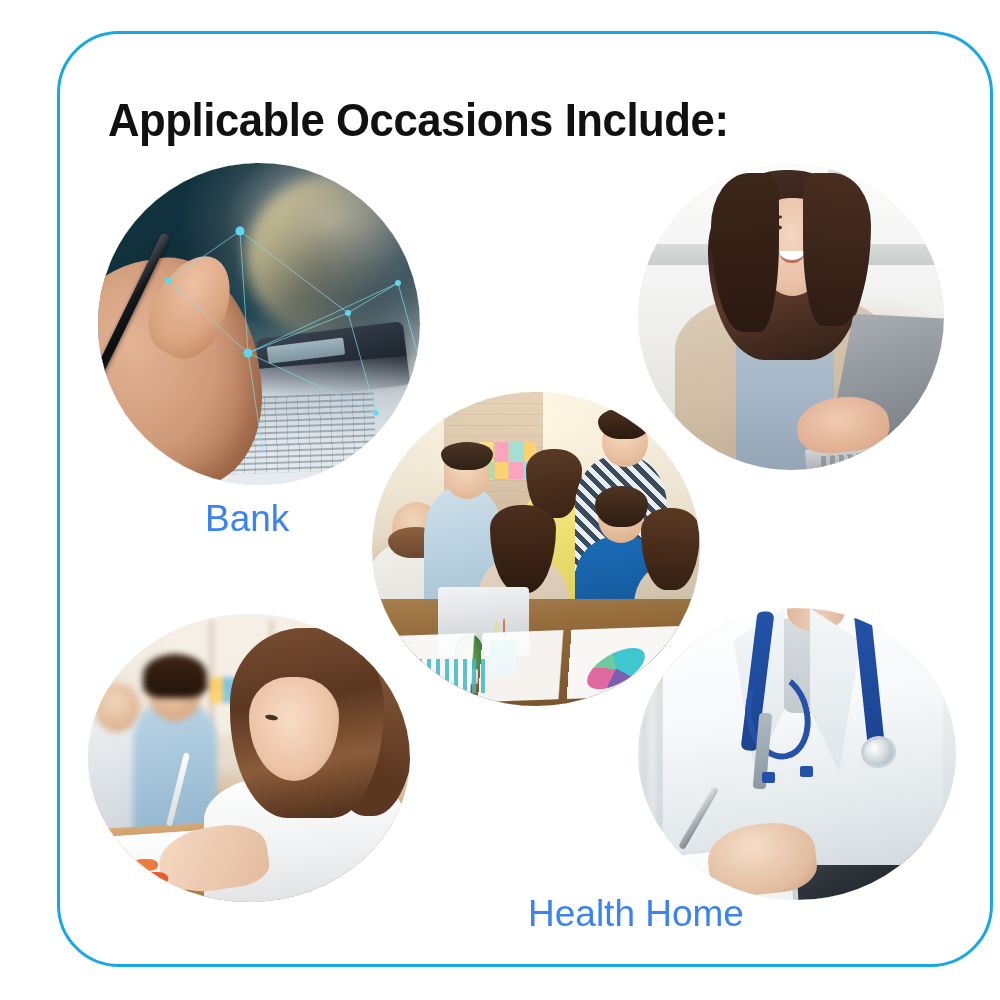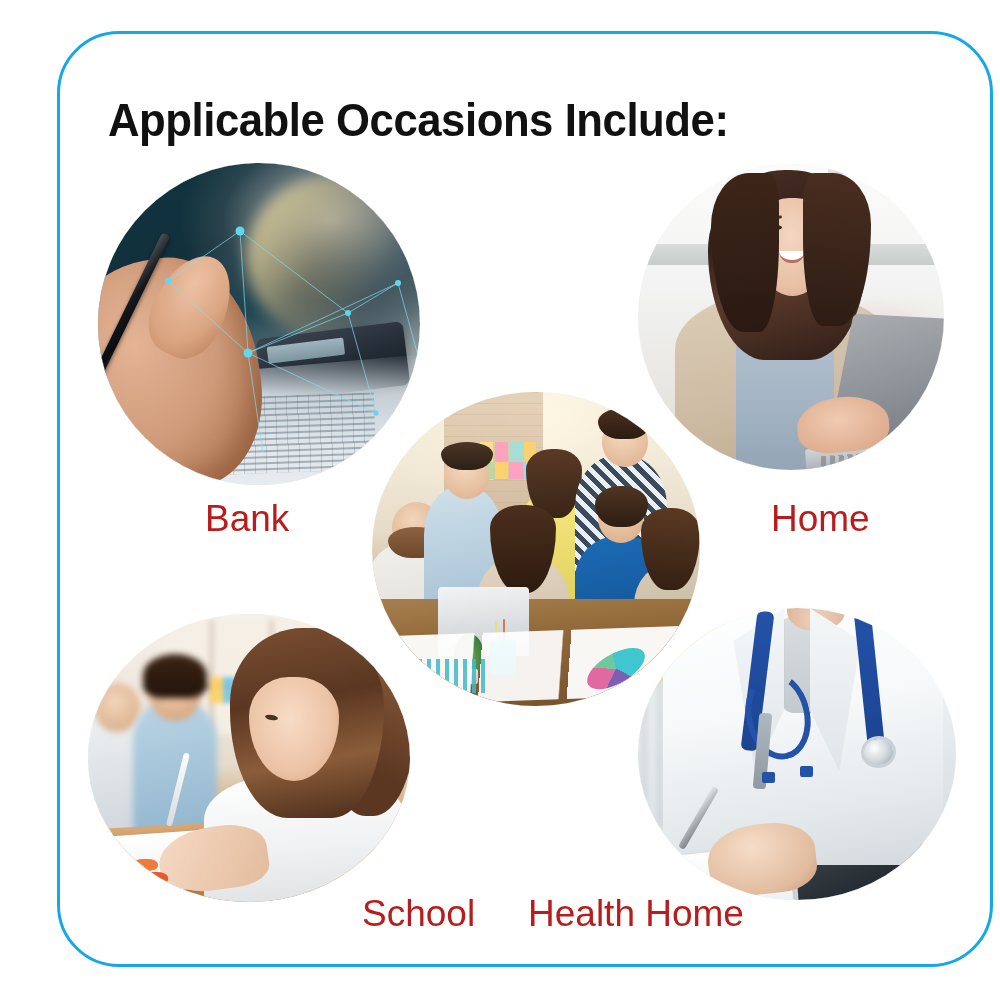--- a/index.html
+++ b/index.html
@@ -54,21 +54,21 @@
   .c-bank   { left: 74px;  top: 163px; width: 322px; height: 322px; }
   .c-home   { left: 614px; top: 164px; width: 306px; height: 306px; }
   .c-office { left: 348px; top: 392px; width: 328px; height: 314px; z-index: 5; }
   .c-school { left: 64px;  top: 614px; width: 322px; height: 288px; }
   .c-health { left: 614px; top: 608px; width: 318px; height: 292px; }
 
   
   .caption {
     position: absolute;
     font-size: 37px;
-    color: #b91c1c;
+    color: #3b82f6;
     white-space: nowrap;
     z-index: 20;
   }
   .cap-bank   { left: 181px; top: 498px; }
   .cap-home   { left: 747px; top: 498px; }
   .cap-office { left: 463px; top: 719px; }
   .cap-school { left: 338px; top: 893px; }
   .cap-health { left: 504px; top: 893px; }
 
   
@@ -552,21 +552,20 @@
       <div class="home-smile"></div>
       <div class="home-hair-front"></div>
       <div class="home-hair-front2"></div>
       <div class="home-laptop">
         <div class="home-laptop-screen"></div>
         <div class="home-laptop-base"></div>
       </div>
       <div class="home-hands"></div>
     </div>
   </div>
-  <div class="caption cap-home">Home</div>
 
   <div class="circle c-office">
     <div class="art">
       <div class="off-bg"></div>
       <div class="off-brick"></div>
       <div class="off-notes"></div>
 
       <div class="off-body" style="left:-2%;  top:48%; width:26%; height:44%; background:linear-gradient(170deg,#f2f0ec,#d8d5cf);"></div>
       <div class="off-head" style="left:6%;   top:35%; width:15%; height:16%; background:radial-gradient(circle at 42% 36%,#f3d6bc,#d9a982);"></div>
       <div class="off-p" style="left:5%;   top:43%; width:17%; height:10%; background:linear-gradient(#8c6240,#6d482c);"></div>
@@ -631,21 +630,20 @@
       <div class="sch-pencil"></div>
 
       <div class="sch-foam">
         <i style="left:0;   top:18%; width:26%; height:36%; background:#8ed96a;"></i>
         <i style="left:14%; top:44%; width:28%; height:38%; background:#f5e14f;"></i>
         <i style="left:38%; top:30%; width:30%; height:34%; background:#ef7a3c;"></i>
         <i style="left:46%; top:66%; width:34%; height:34%; background:#e8592c;"></i>
       </div>
     </div>
   </div>
-  <div class="caption cap-school">School</div>
 
   <div class="circle c-health">
     <div class="art">
       <div class="hea-bg"></div>
       <div class="hea-blurbg"></div>
       <div class="hea-warm"></div>
       <div class="hea-glass"></div>
       <div class="hea-coat"></div>
       <div class="hea-inner"></div>
       <div class="hea-neck"></div>

